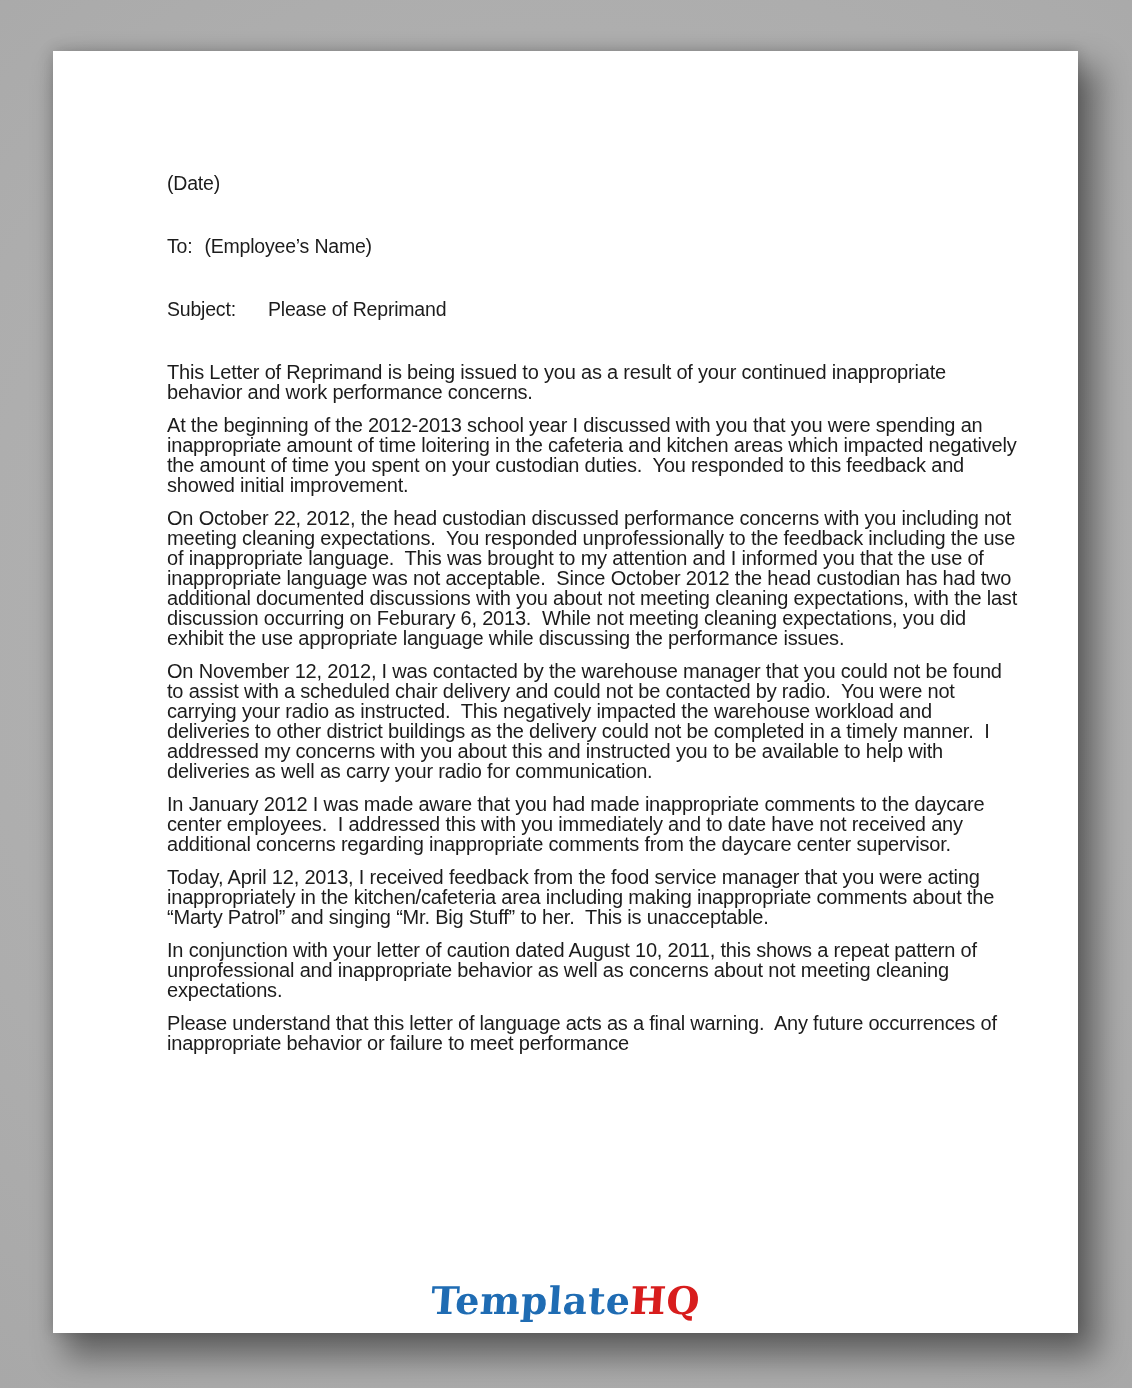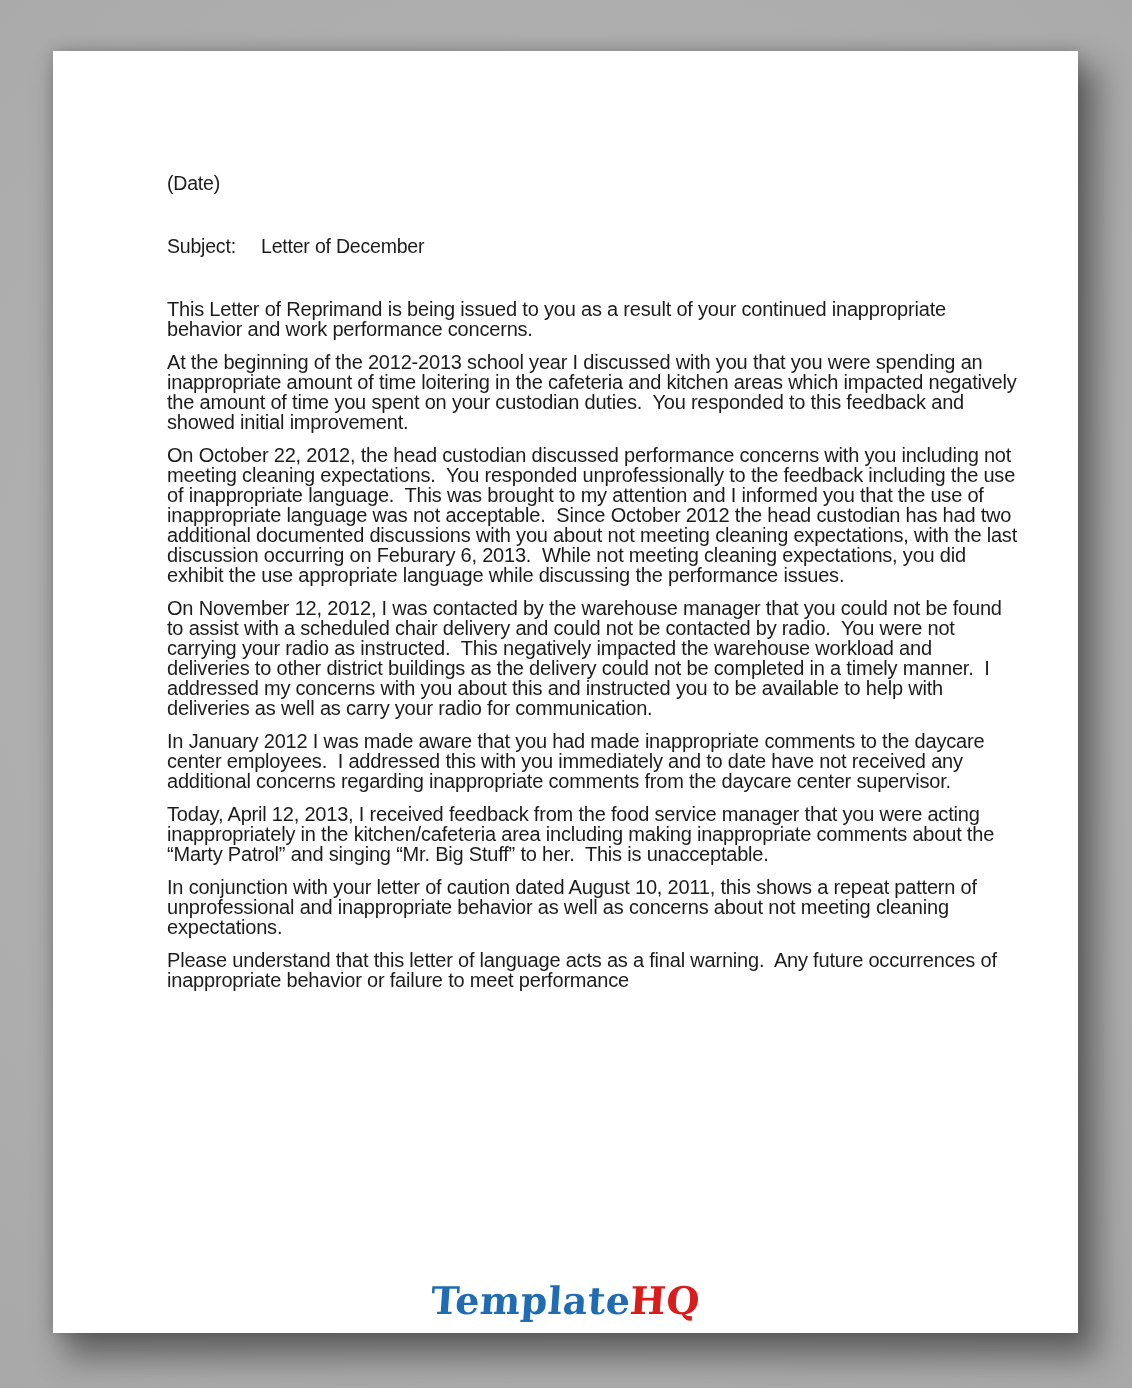--- a/index.html
+++ b/index.html
@@ -33,21 +33,21 @@
     margin: 0 0 43px 0;
     font-size: 19.5px;
     line-height: 20px;
     letter-spacing: -0.2px;
     white-space: pre-wrap;
   }
   .hlabel { margin-right: 12px; }
   .subject-label {
     display: inline-block;
     width: 90px;
-    margin-right: 4px;
+    margin-right: 11px;
   }
   .par {
     margin: 0 0 13px 0;
     font-size: 20px;
     line-height: 20px;
     letter-spacing: -0.2px;
     white-space: pre-wrap;
   }
   .logo {
     position: absolute;
@@ -64,23 +64,24 @@
   .logo span { display: inline-block; transform: skewX(-4deg); }
 </style>
 </head>
 <body>
 
 <div class="stage">
   <div class="paper">
 
     <p class="hline">(Date)</p>
 
+    <p class="hline"><span class="hlabel">To:</span><span>(Employee’s Name)</span></p>
 
 
-    <p class="hline"><span class="subject-label">Subject:</span><span>Letter of December</span></p>
+    <p class="hline"><span class="subject-label">Subject:</span><span>Please of Reprimand</span></p>
 
     <p class="par">This Letter of Reprimand is being issued to you as a result of your continued inappropriate behavior and work performance concerns.</p>
     <p class="par">At the beginning of the 2012-2013 school year I discussed with you that you were spending an inappropriate amount of time loitering in the cafeteria and kitchen areas which impacted negatively the amount of time you spent on your custodian duties.  You responded to this feedback and showed initial improvement.</p>
     <p class="par">On October 22, 2012, the head custodian discussed performance concerns with you including not meeting cleaning expectations.  You responded unprofessionally to the feedback including the use of inappropriate language.  This was brought to my attention and I informed you that the use of inappropriate language was not acceptable.  Since October 2012 the head custodian has had two additional documented discussions with you about not meeting cleaning expectations, with the last discussion occurring on Feburary 6, 2013.  While not meeting cleaning expectations, you did exhibit the use appropriate language while discussing the performance issues.</p>
     <p class="par">On November 12, 2012, I was contacted by the warehouse manager that you could not be found to assist with a scheduled chair delivery and could not be contacted by radio.  You were not carrying your radio as instructed.  This negatively impacted the warehouse workload and deliveries to other district buildings as the delivery could not be completed in a timely manner.  I addressed my concerns with you about this and instructed you to be available to help with deliveries as well as carry your radio for communication.</p>
     <p class="par">In January 2012 I was made aware that you had made inappropriate comments to the daycare center employees.  I addressed this with you immediately and to date have not received any additional concerns regarding inappropriate comments from the daycare center supervisor.</p>
     <p class="par">Today, April 12, 2013, I received feedback from the food service manager that you were acting inappropriately in the kitchen/cafeteria area including making inappropriate comments about the “Marty Patrol” and singing “Mr. Big Stuff” to her.  This is unacceptable.</p>
     <p class="par">In conjunction with your letter of caution dated August 10, 2011, this shows a repeat pattern of unprofessional and inappropriate behavior as well as concerns about not meeting cleaning expectations.</p>
     <p class="par">Please understand that this letter of language acts as a final warning.  Any future occurrences of inappropriate behavior or failure to meet performance</p>
 

